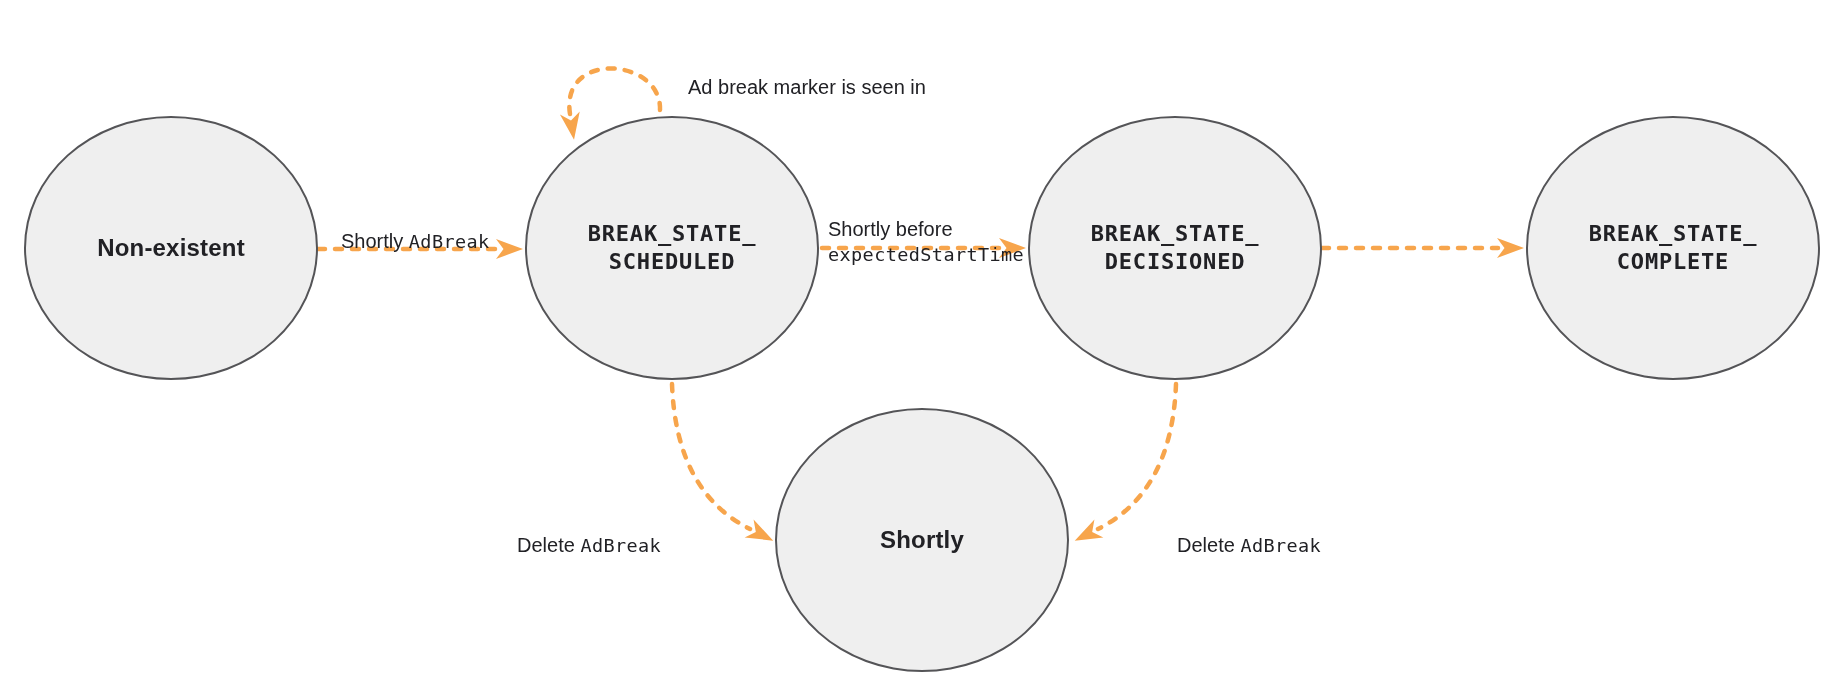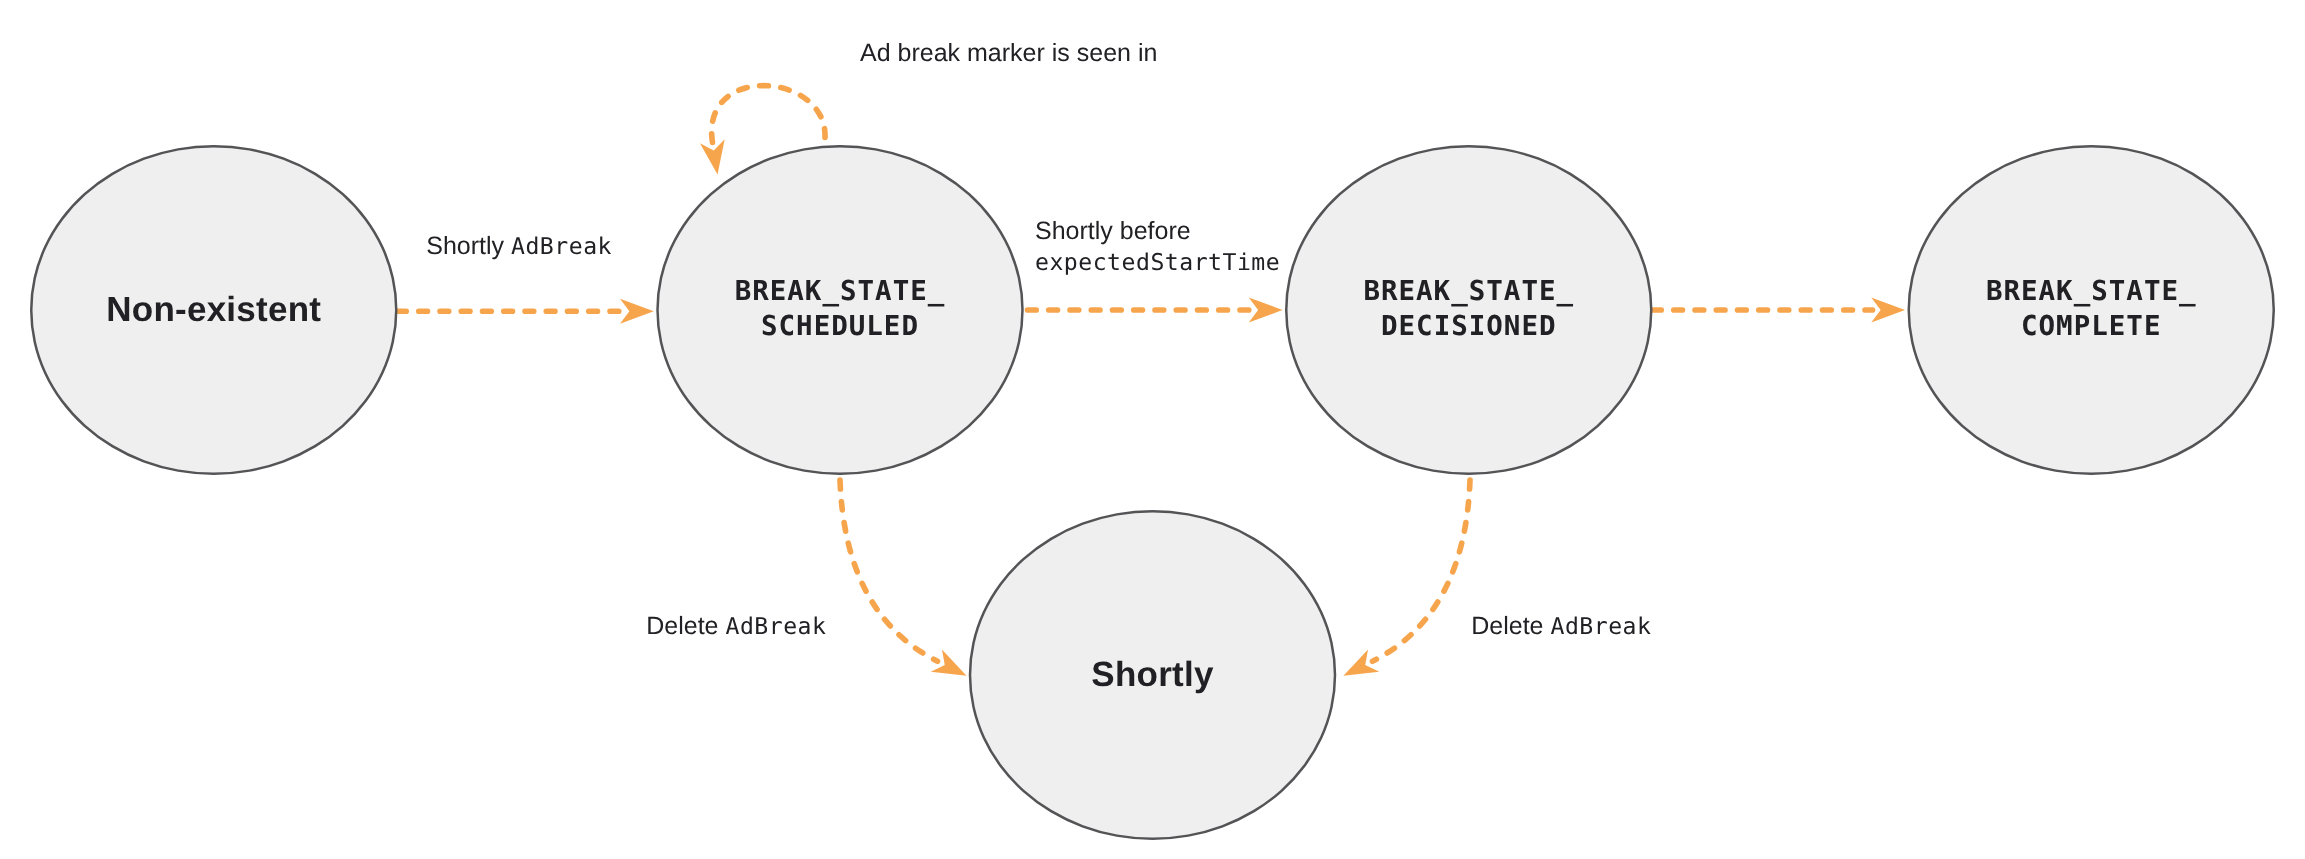--- a/index.html
+++ b/index.html
@@ -43,34 +43,35 @@
     justify-content: center;
     text-align: center;
   }
   .node-label {
     white-space: pre-line;
     line-height: 28px;
   }
   .node-label.sans {
     font-family: "Liberation Sans", sans-serif;
     font-weight: bold;
-    font-size: 28px;
+    font-size: 24px;
     letter-spacing: 0.2px;
   }
   .node-label.mono {
     font-family: "DejaVu Sans Mono", monospace;
     font-weight: bold;
     font-size: 22px;
     letter-spacing: 0.8px;
   }
   .edge-label {
     position: absolute;
     font-size: 20px;
     line-height: 27px;
     white-space: nowrap;
+    margin-top: 44px;
   }
   .t-sans {
     font-family: "Liberation Sans", sans-serif;
   }
   .t-mono {
     font-family: "DejaVu Sans Mono", monospace;
     font-size: 18.5px;
     letter-spacing: 0.4px;
   }
   .lbl-line {

